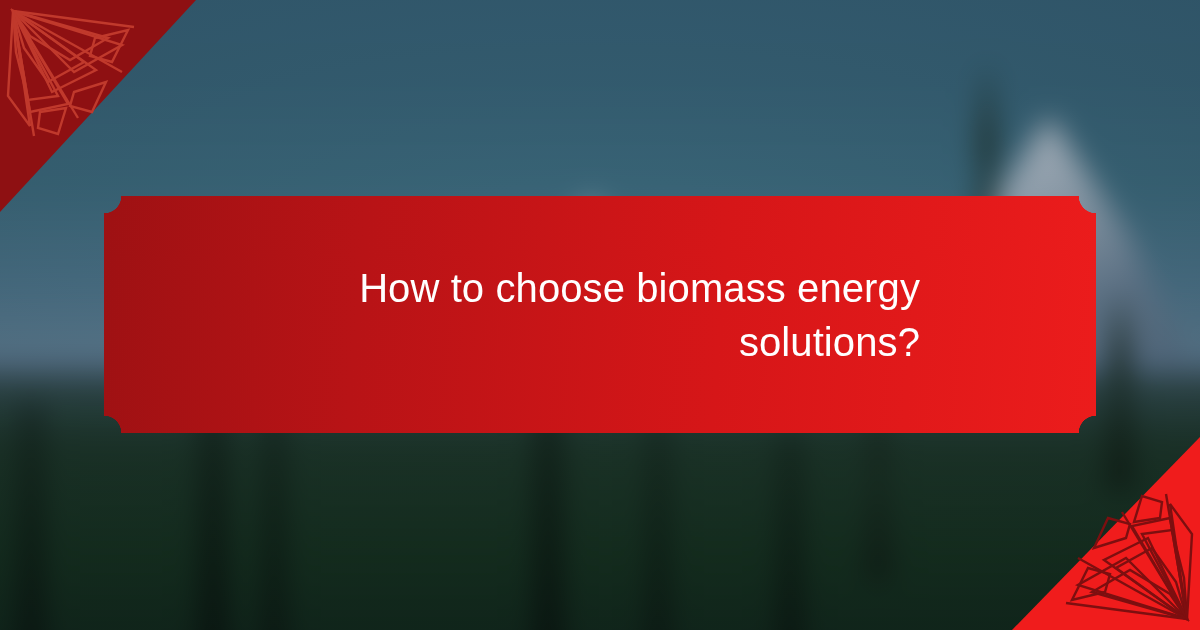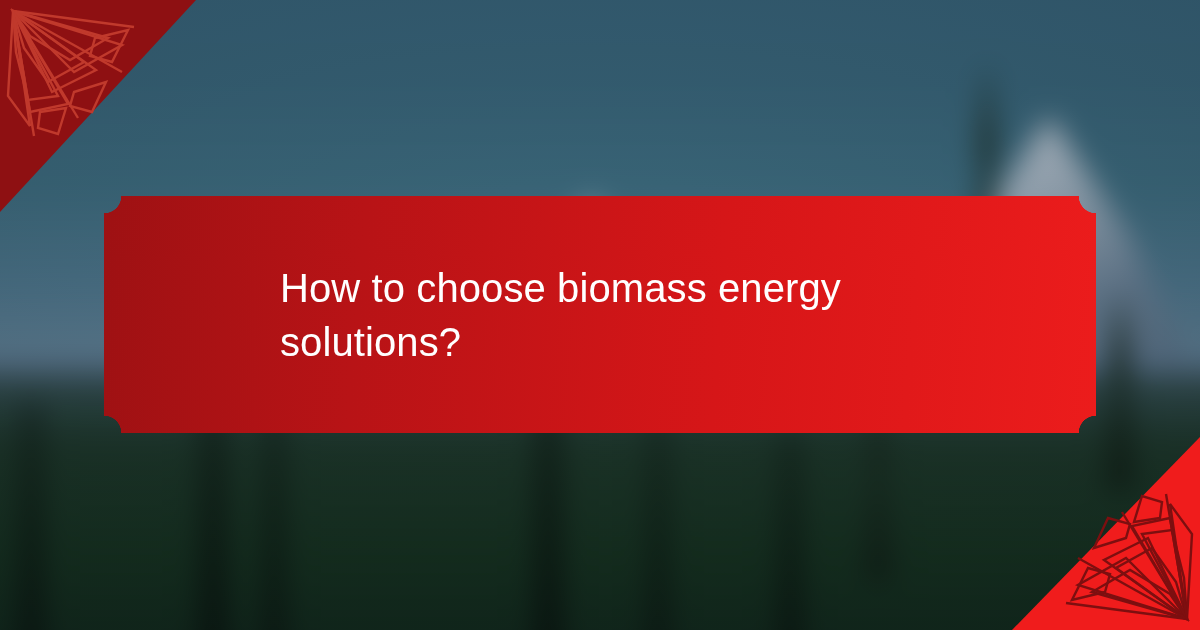--- a/index.html
+++ b/index.html
@@ -162,21 +162,21 @@
     mask-composite: intersect;
     display: flex;
     align-items: center;
     justify-content: center;
   }
   #banner-title {
     color: #ffffff;
     font-size: 40px;
     line-height: 54px;
     font-weight: 400;
-    text-align: left;
+    text-align: right;
     letter-spacing: 0.1px;
     max-width: 640px;
     margin: 0;
   }
 </style>
 </head>
 <body>
 
 <div id="stage">
 

